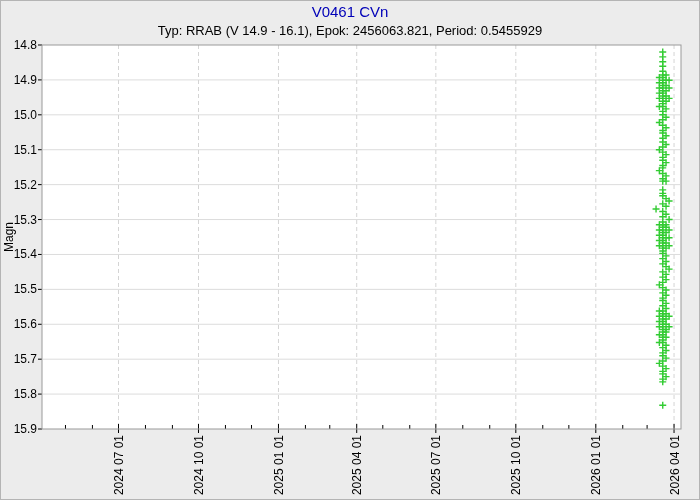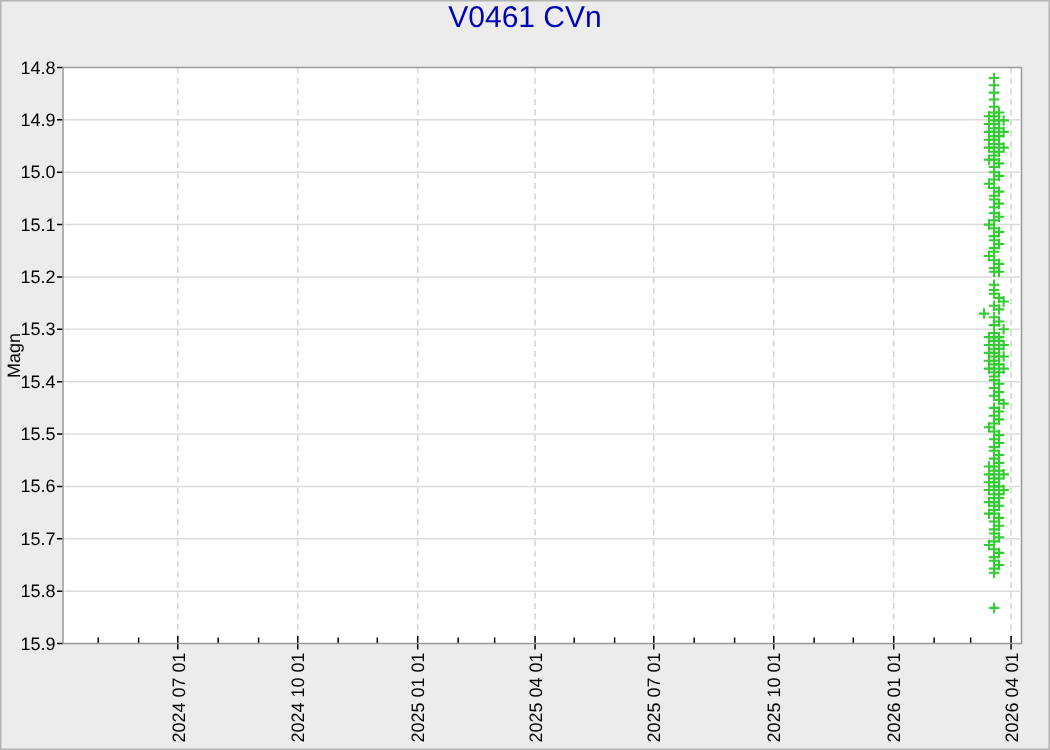--- a/index.html
+++ b/index.html
@@ -3,37 +3,38 @@
 <meta charset="utf-8">
 <style>
   html,body{margin:0;padding:0;background:#fff;}
   .page{
     width:700px;height:500px;position:relative;overflow:hidden;
     background:#ececec;border:1px solid #b4b4b4;box-sizing:border-box;
     font-family:"Liberation Sans",sans-serif;
   }
   .title{
     position:absolute;top:1px;left:0;width:100%;text-align:center;
-    font-size:20px;line-height:20px;color:#0000b8;
+    font-size:15px;line-height:20px;color:#0000b8;
   }
   .subtitle{
     position:absolute;top:22px;left:0;width:100%;text-align:center;
     font-size:13px;line-height:16px;color:#000;
   }
   .ylabel{
     position:absolute;left:-12px;top:229px;width:40px;text-align:center;
     transform:rotate(-90deg);font-size:12px;color:#000;
   }
   svg.plot{position:absolute;left:0;top:0;}
 </style>
 </head>
 <body>
 
 <div class="page">
   <div class="title">V0461 CVn</div>
+  <div class="subtitle">Typ: RRAB (V 14.9 - 16.1), Epok: 2456063.821, Period: 0.5455929</div>
   <div class="ylabel">Magn</div>
   <svg class="plot" id="plot" width="700" height="500">
       <rect x="41" y="44" width="639" height="384" fill="#ffffff"></rect>
       <line x1="37" y1="44" x2="41" y2="44" stroke="#000" stroke-width="1"></line>
       <text x="36" y="48" text-anchor="end" font-size="12px" fill="#000000" font-family="&quot;Liberation Sans&quot;,sans-serif">14.8</text>
       <line x1="42" y1="78.90909090909079" x2="679" y2="78.90909090909079" stroke="#dcdcdc" stroke-width="1"></line>
       <line x1="37" y1="78.90909090909079" x2="41" y2="78.90909090909079" stroke="#000" stroke-width="1"></line>
       <text x="36" y="82.90909090909079" text-anchor="end" font-size="12px" fill="#000000" font-family="&quot;Liberation Sans&quot;,sans-serif">14.9</text>
       <line x1="42" y1="113.8181818181816" x2="679" y2="113.8181818181816" stroke="#dcdcdc" stroke-width="1"></line>
       <line x1="37" y1="113.8181818181816" x2="41" y2="113.8181818181816" stroke="#000" stroke-width="1"></line>

